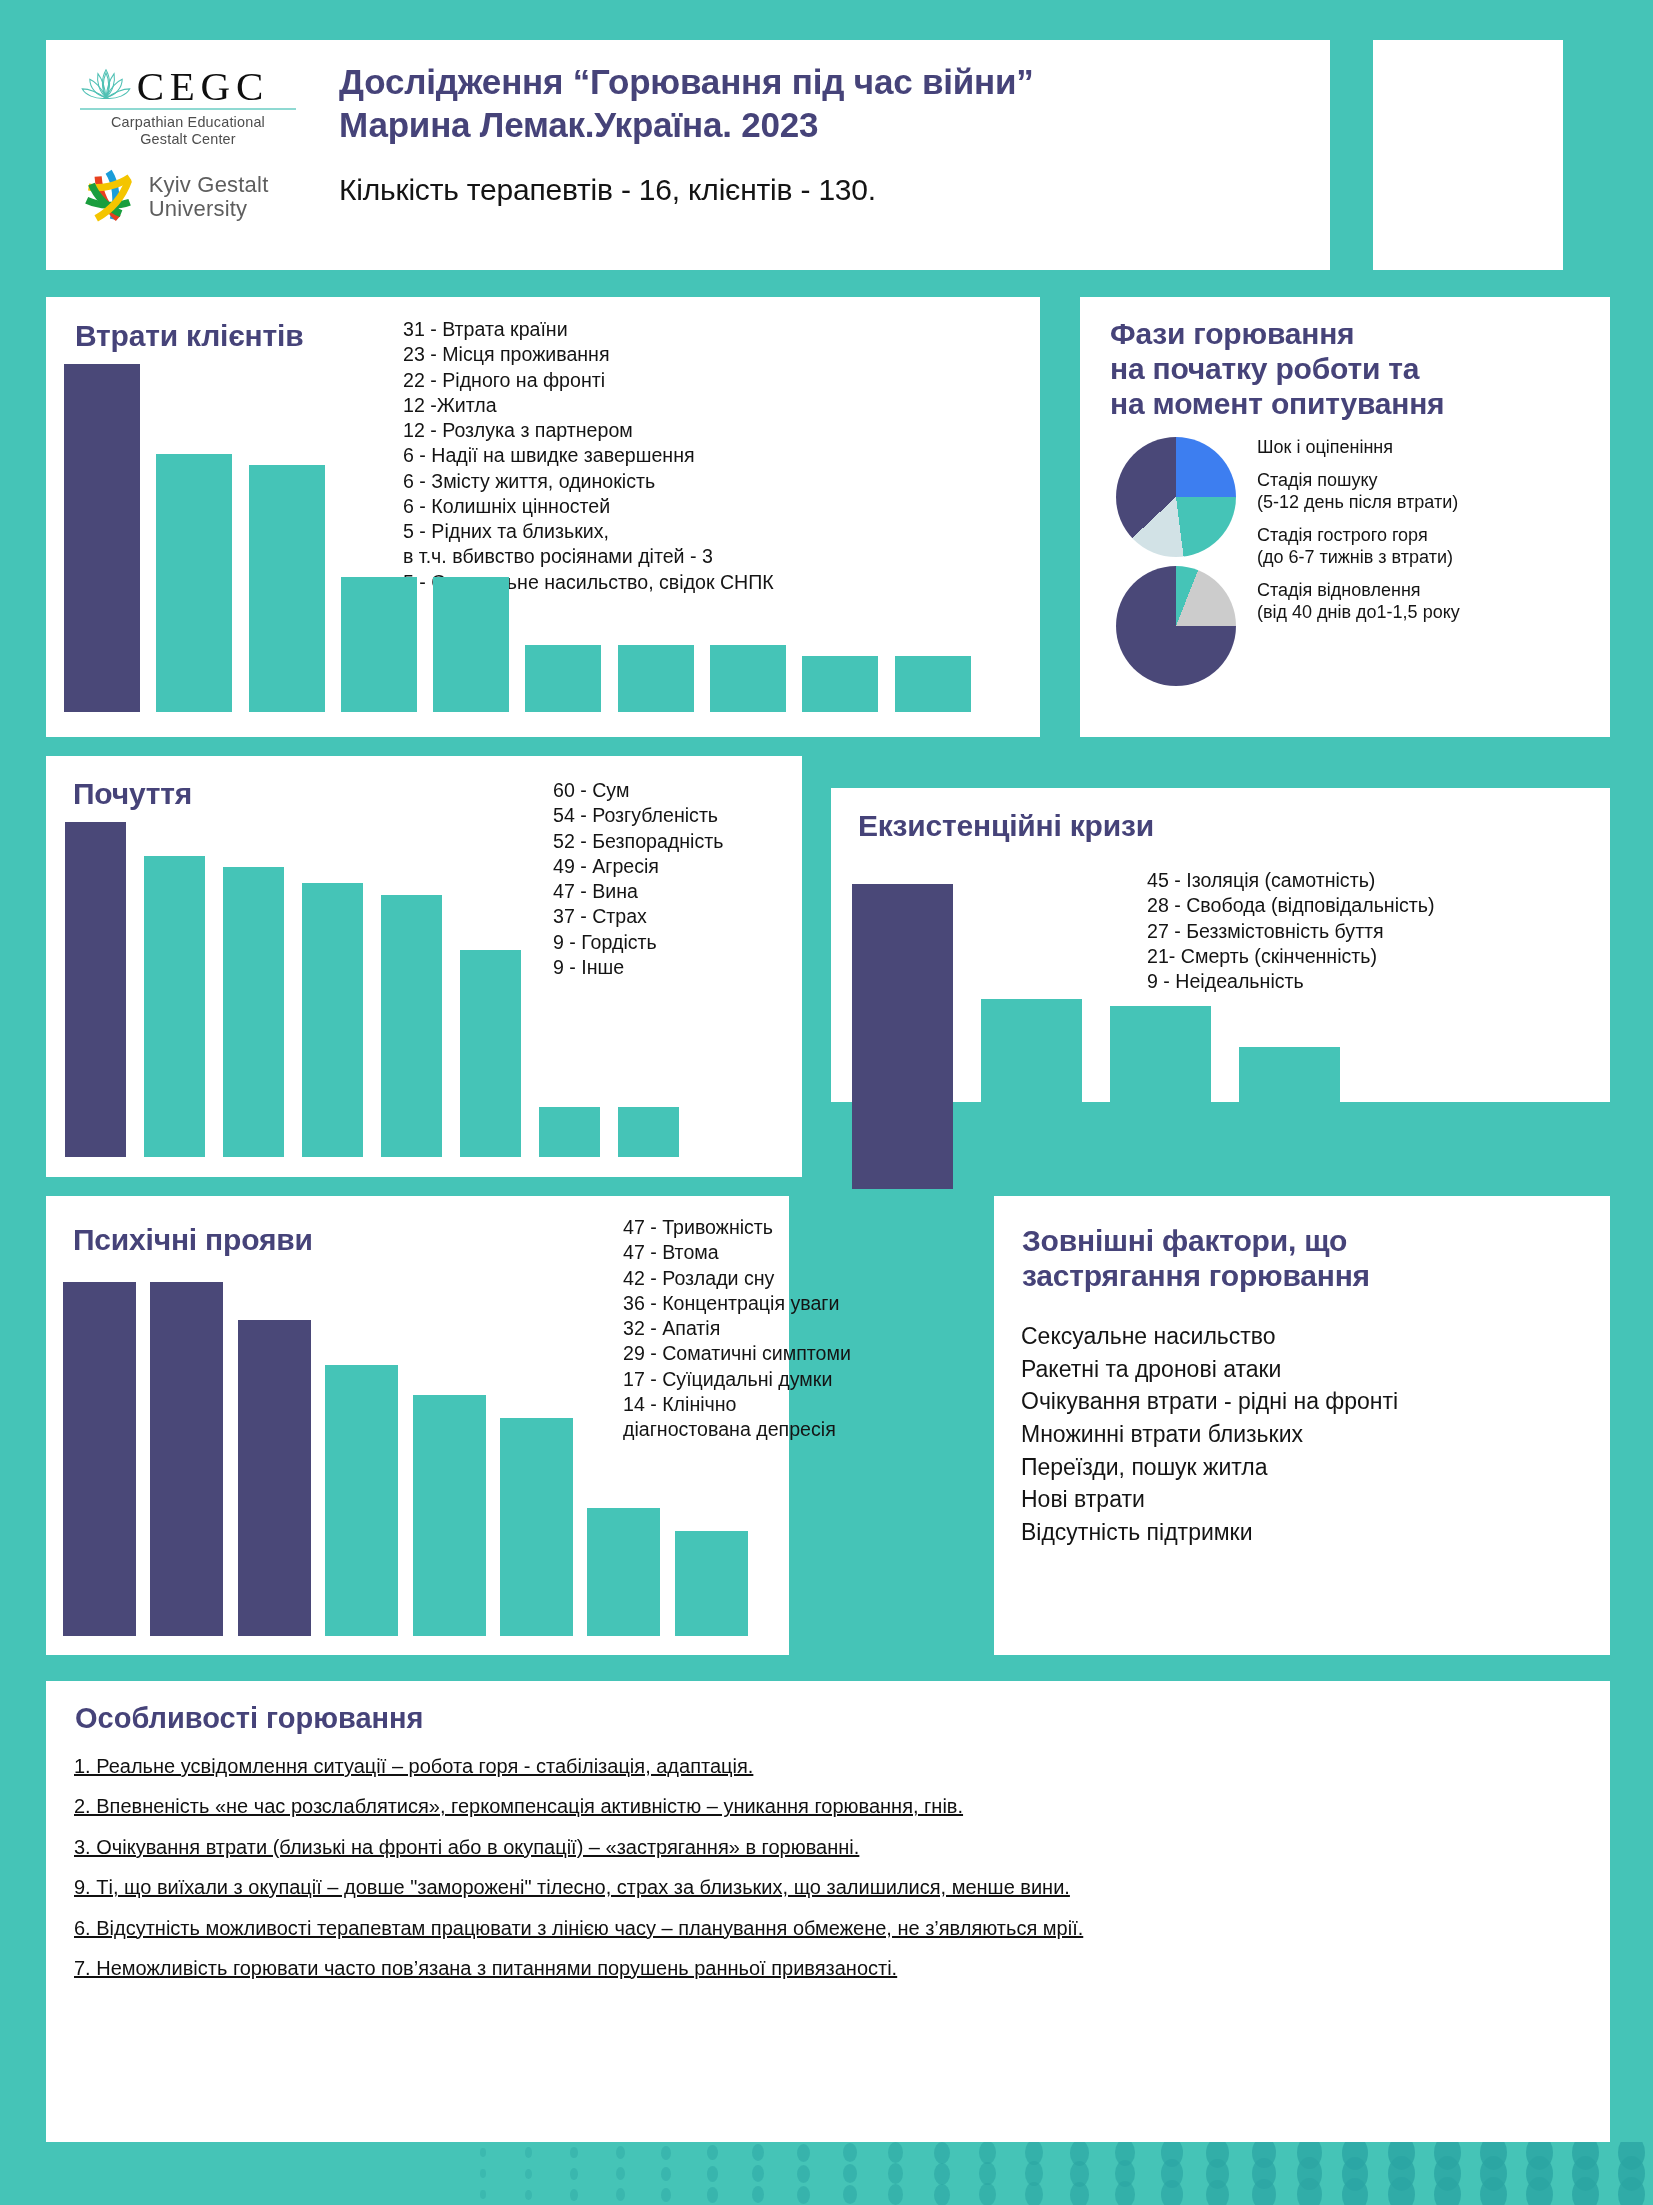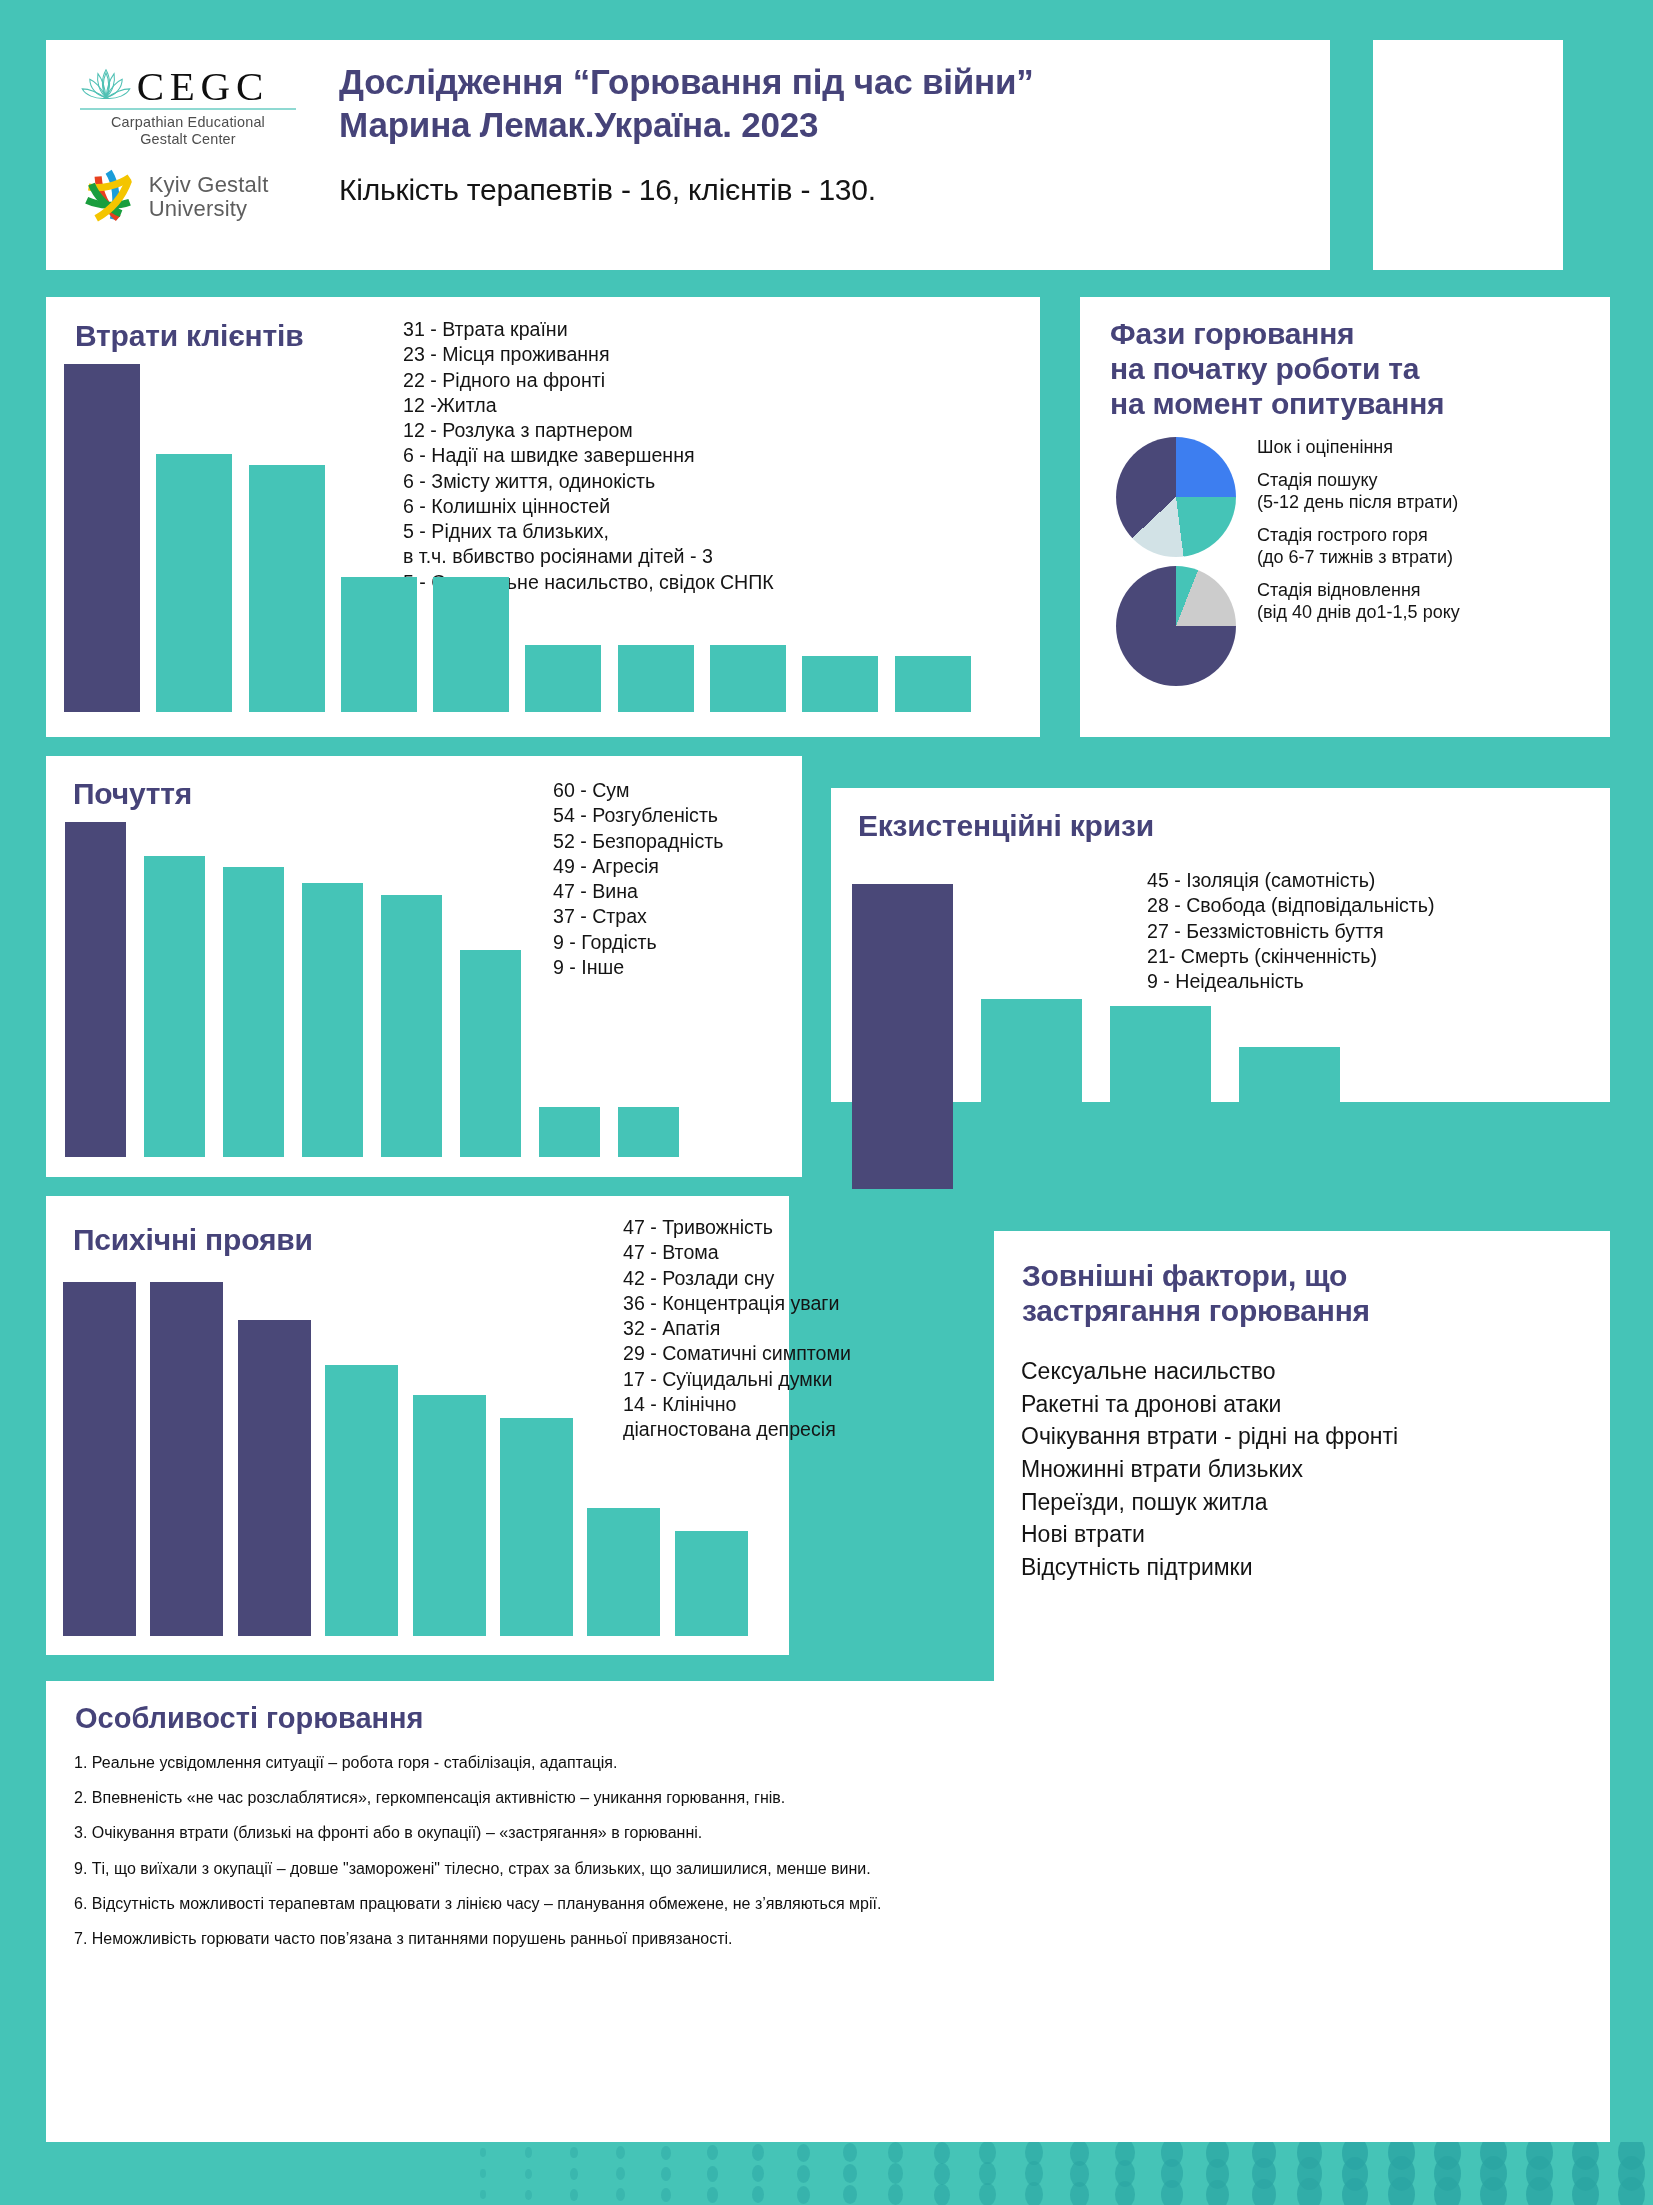--- a/index.html
+++ b/index.html
@@ -67,31 +67,31 @@
   .pie { position: absolute; border-radius: 50%; }
   .pie-legend { position: absolute; font-size: 18px; color: #141414; line-height: 1.24; }
   .pie-legend .pl-item { margin-bottom: 10.5px; }
 
   
   #sec-feelings { left: 46px; top: 756px; width: 756px; height: 421px; }
   #sec-existential { left: 831px; top: 788px; width: 779px; height: 314px; }
 
   
   #sec-mental { left: 46px; top: 1196px; width: 743px; height: 459px; }
-  #sec-external { left: 994px; top: 1196px; width: 616px; height: 459px; margin-top: 35px; }
+  #sec-external { left: 994px; top: 1196px; width: 616px; height: 459px; }
   .ext-list { position: absolute; font-size: 23px; color: #141414; line-height: 1.42; }
 
   
   #sec-features { left: 46px; top: 1681px; width: 1564px; height: 479px; }
   .feat-title {
     position: absolute; left: 29px; top: 21px;
     color: #464379; font-weight: bold; font-size: 29px;
   }
   .feat-list { position: absolute; left: 28px; top: 72px; right: 29px; }
-  .feat-list p { font-size: 16px; color: #101010; line-height: 1.30; margin-bottom: 14.4px; }
+  .feat-list p { font-size: 20px; color: #101010; line-height: 1.30; margin-bottom: 14.4px; text-decoration: underline; }
 
   
   #footer-band {
     position: absolute; left: 0; bottom: 0; width: 1654px; height: 63px;
     background: #45c4b7; overflow: hidden;
   }
   #footer-band .dot { position: absolute; background: #2ba5a3; border-radius: 50%; }
 </style>
 </head>
 <body>

